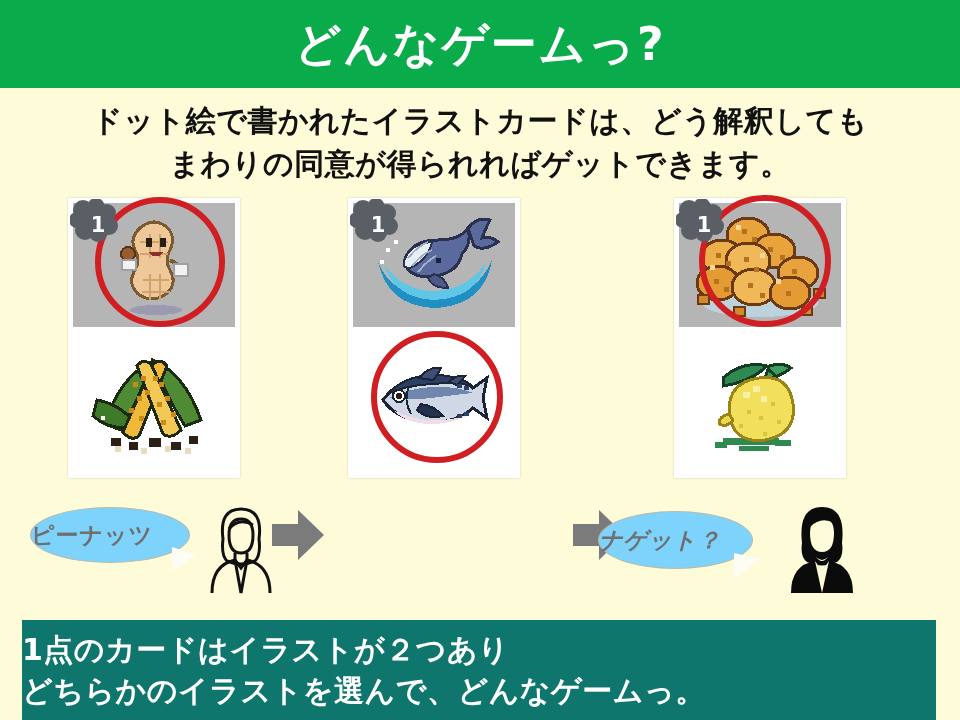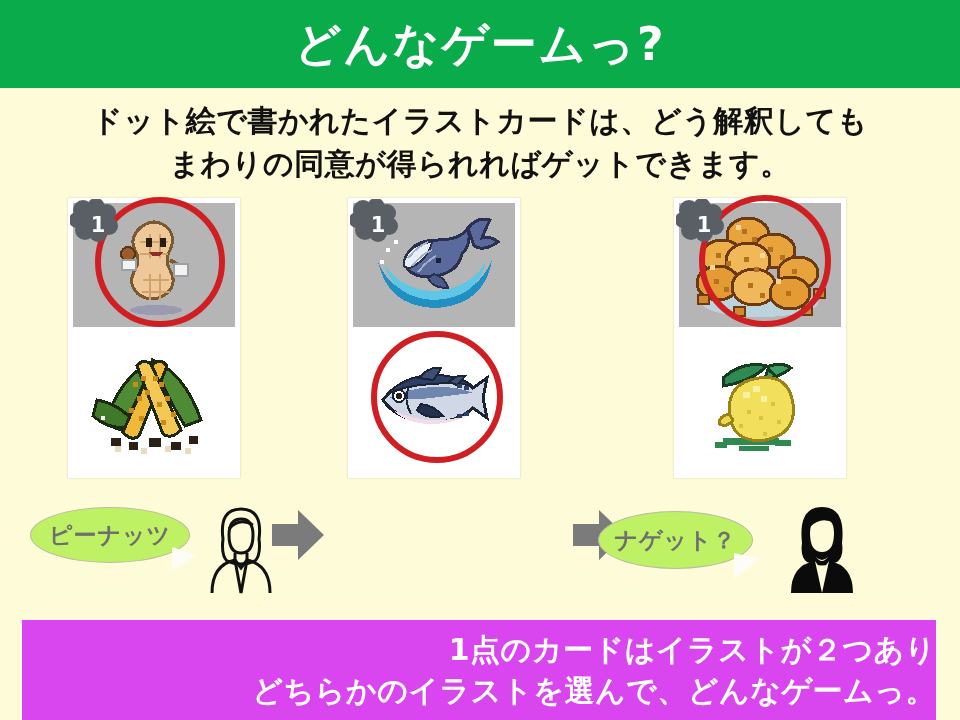--- a/index.html
+++ b/index.html
@@ -171,38 +171,37 @@
     height: 105px;
   }
   #speech-group-1 { left: 30px;  width: 265px; }
   #speech-group-2 { left: 312px; width: 250px; }
   #speech-group-3 { left: 598px; width: 270px; }
 
   .bubble {
     position: absolute;
     top: 12px;
     left: 0;
-    background: #bef264;
+    background: #7dd3fc;
     border: 1px solid #b9b9a8;
     border-radius: 50%;
     display: flex;
     align-items: center;
-    justify-content: center;
     box-sizing: border-box;
   }
   .bubble-text {
     color: #6f6f6f;
     font-size: 23px;
     font-weight: 700;
     letter-spacing: 1px;
     white-space: nowrap;
   }
   #bubble-1 { width: 160px; height: 56px; }
   #bubble-2 { width: 150px; height: 56px; top: 16px; }
-  #bubble-3 { width: 155px; height: 58px; top: 16px; }
+  #bubble-3 { width: 155px; height: 58px; top: 16px; font-style: italic; }
 
   .bubble-tail {
     position: absolute;
     width: 0; height: 0;
     z-index: 2;
   }
   #tail-1 {
     left: 142px; top: 52px;
     border-left: 24px solid #fdfdf5;
     border-top: 8px solid transparent;
@@ -232,24 +231,24 @@
   #avatar-2 { left: 168px; }
   #avatar-3 { left: 185px; }
 
   
   #footer-banner {
     position: absolute;
     left: 22px;
     top: 620px;
     width: 914px;
     height: 100px;
-    background: #d946ef;
+    background: #0f766e;
     display: flex;
     flex-direction: column;
-    align-items: flex-end;
+    align-items: flex-start;
     justify-content: center;
   }
   #footer-banner .line {
     display: block;
     color: #ffffff;
     font-size: 30px;
     font-weight: 700;
     line-height: 1.38;
     letter-spacing: 0.5px;
     white-space: nowrap;

